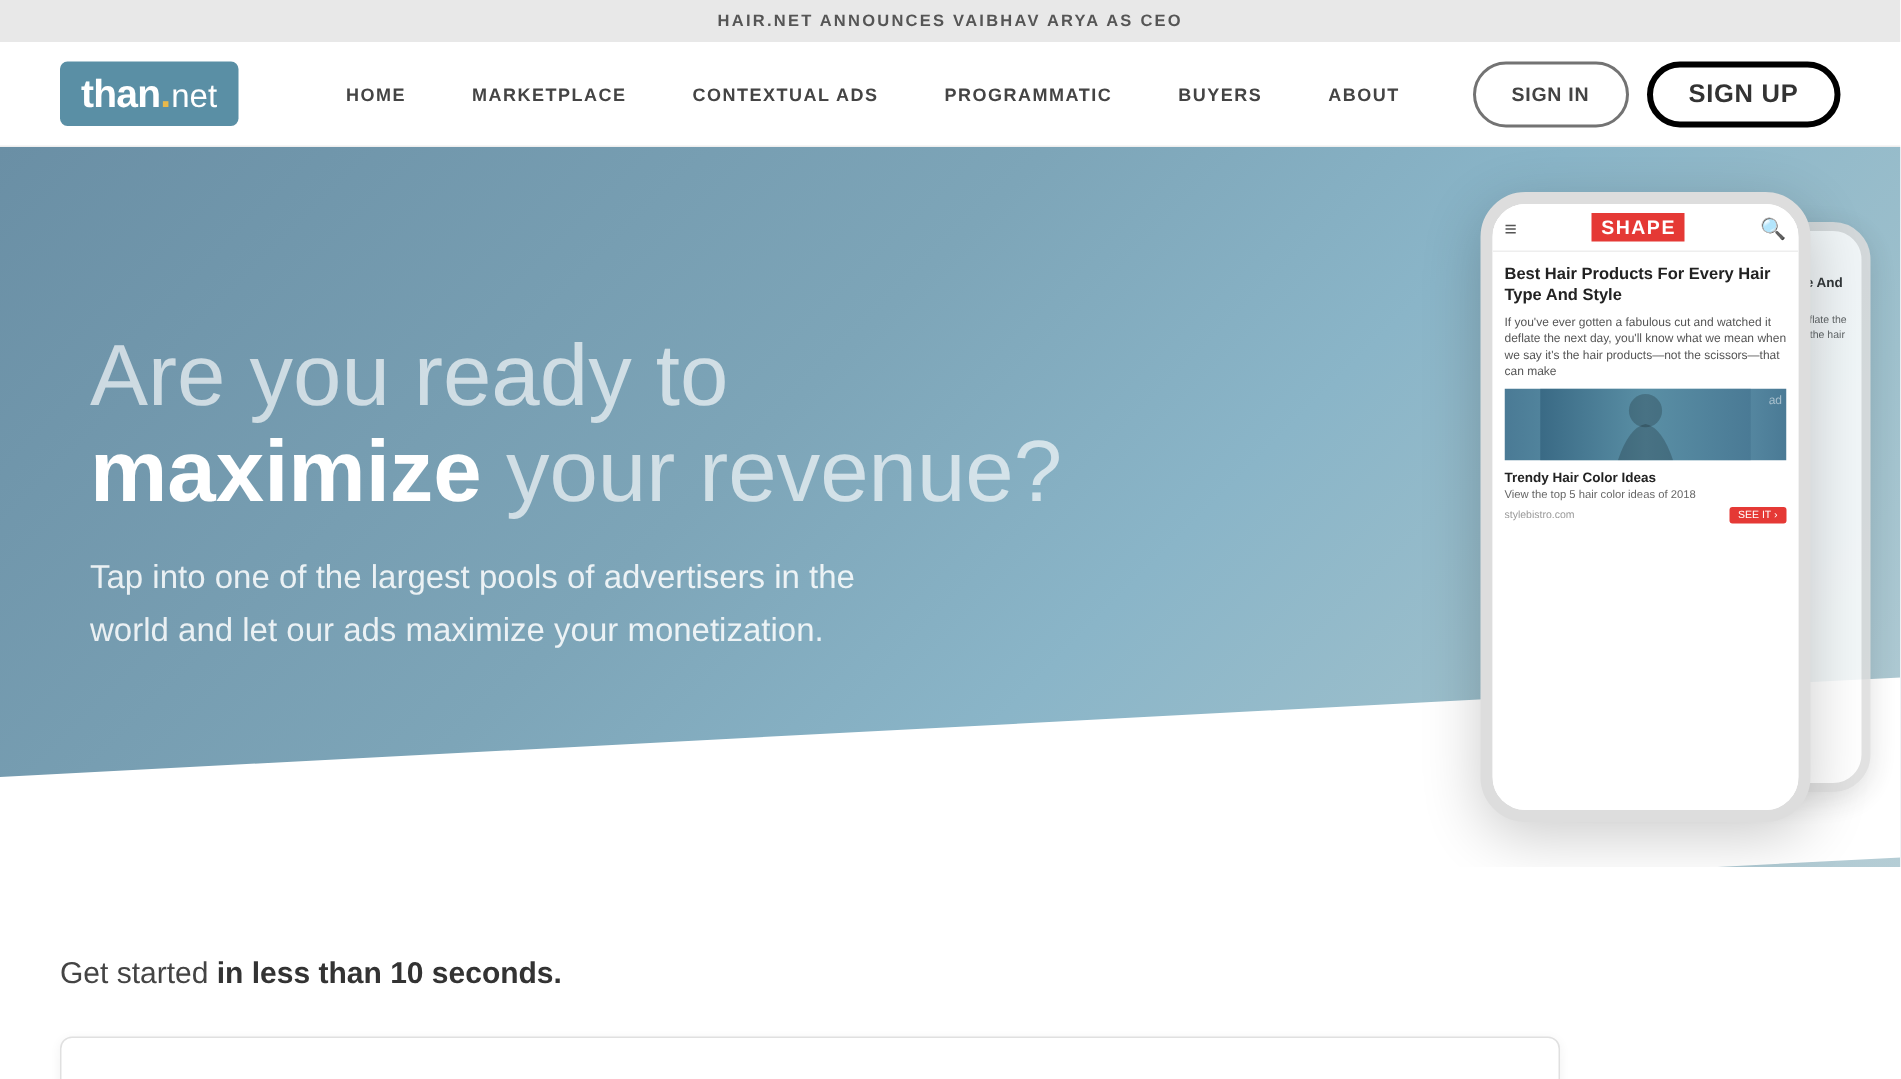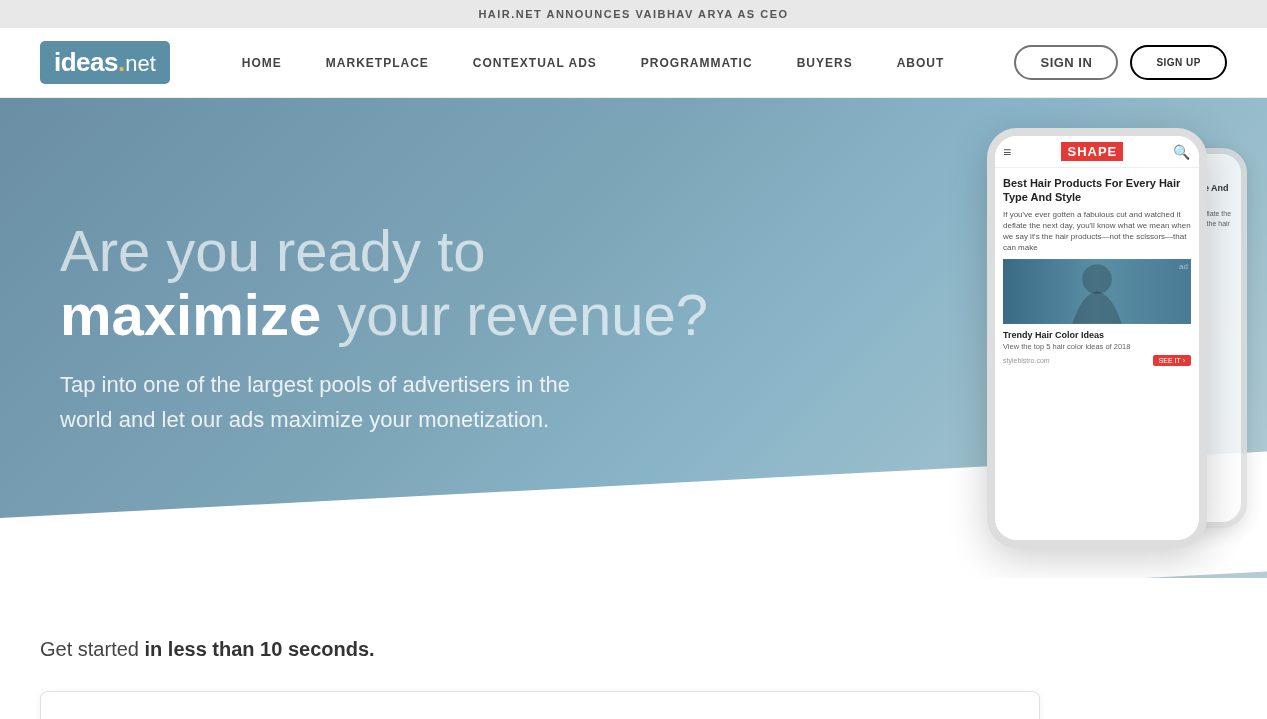--- a/index.html
+++ b/index.html
@@ -56,26 +56,26 @@
       color: #444;
       padding: 8px 24px;
       border-radius: 25px;
       font-size: 13px;
       font-weight: 600;
       cursor: pointer;
       letter-spacing: 0.5px;
     }
 
     .btn-signup {
-      border: 2px solid #000000;
+      border: 4px solid #000000;
       background: #fff;
       color: #333;
       padding: 8px 24px;
       border-radius: 25px;
-      font-size: 10px;
+      font-size: 17px;
       font-weight: 700;
       cursor: pointer;
       letter-spacing: 0.5px;
     }
 
     
     .hero {
       background: linear-gradient(135deg, #6a8fa5 0%, #7da5b8 40%, #8ab5c8 60%, #9ec0cc 80%, #b5cdd5 100%);
       min-height: 480px;
       position: relative;
@@ -173,21 +173,21 @@
       padding: 2px 6px;
       letter-spacing: 1px;
     }
 
     .phone-content { padding: 8px; }
     .phone-title { font-size: 11px; font-weight: 700; color: #222; line-height: 1.3; margin-bottom: 4px; }
     .phone-text { font-size: 8px; color: #555; line-height: 1.4; margin-bottom: 6px; }
 
     .phone-ad-image {
       width: 100%;
-      height: 65px;
+      height: 48px;
       background: linear-gradient(135deg, #5a8fa5, #3a7a9a);
       position: relative;
       overflow: hidden;
       margin-bottom: 6px;
     }
     .phone-ad-image-inner {
       width: 100%;
       height: 100%;
       background: linear-gradient(to right, #4a7a95 0%, #5a8fa5 30%, #6a9fb5 60%, #4a7a95 100%);
       display: flex;
@@ -327,21 +327,21 @@
 </head>
 <body>
 
 <div class="announcement-bar">
   <span>HAIR.NET ANNOUNCES VAIBHAV ARYA AS CEO</span>
 </div>
 
 <header>
   <div class="logo-container">
     <div class="logo-bg">
-      <span class="logo-media-text">ideas</span><span class="logo-dot-text">.</span><span class="logo-net-text">net</span>
+      <span class="logo-media-text">than</span><span class="logo-dot-text">.</span><span class="logo-net-text">net</span>
     </div>
   </div>
 
   <nav>
     <a class="nav-item">HOME</a>
     <a class="nav-item">MARKETPLACE</a>
     <a class="nav-item">CONTEXTUAL ADS</a>
     <a class="nav-item">PROGRAMMATIC</a>
     <a class="nav-item">BUYERS</a>
     <a class="nav-item">ABOUT</a>

